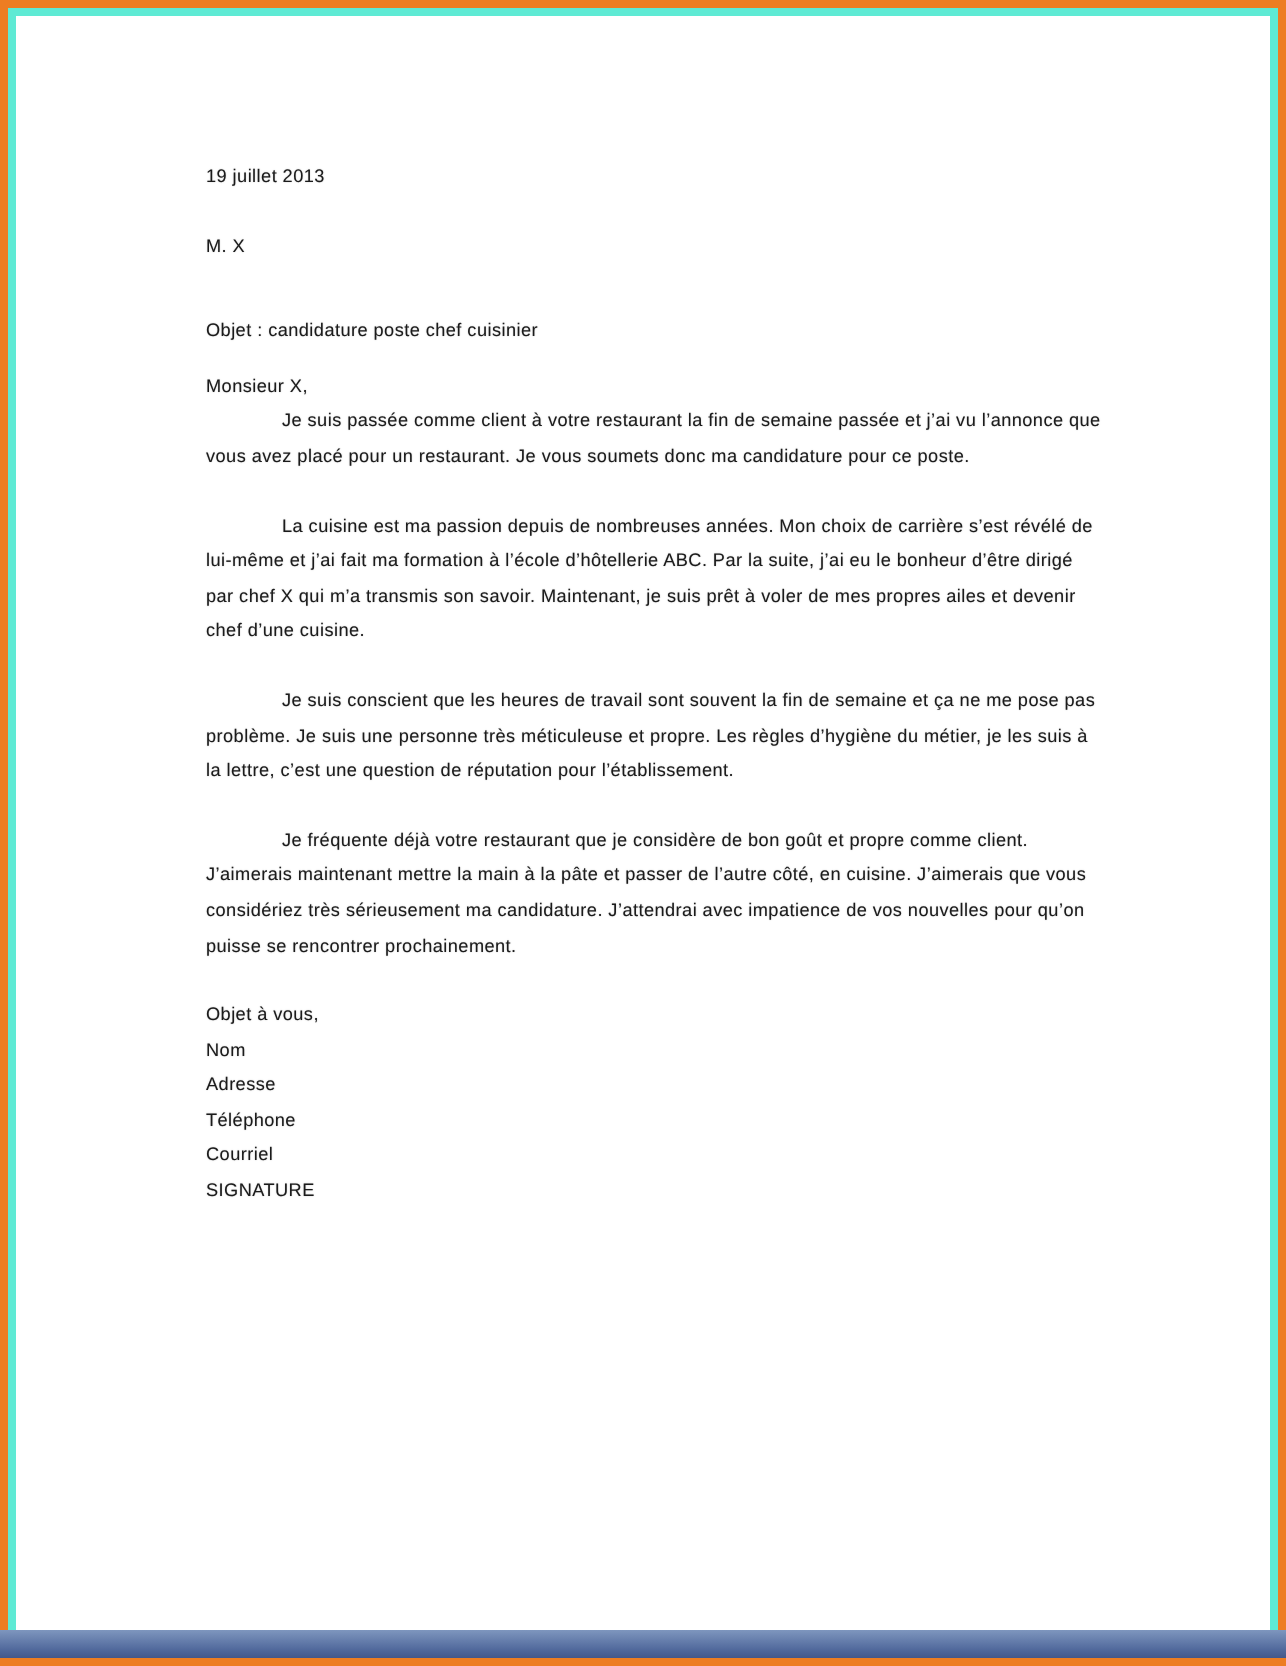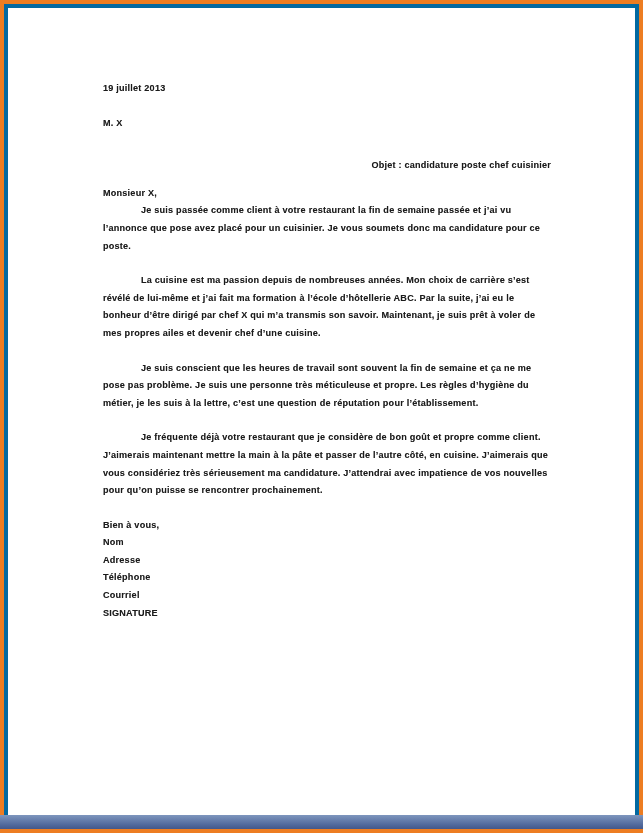--- a/index.html
+++ b/index.html
@@ -22,23 +22,22 @@
     width: 643px;
     height: 833px;
     background: #ed7d22;             
     padding: 4px;
   }
   .scan-frame-inner {
     position: relative;
     box-sizing: border-box;
     width: 100%;
     height: 100%;
-    background: #0369a1;             
+    background: #5eead4;             
     padding: 4px;
-    font-weight: bold;
   }
   .page-sheet {
     position: relative;
     box-sizing: border-box;
     width: 100%;
     height: 100%;
     background: #ffffff;
     overflow: hidden;
   }
 
@@ -90,21 +89,21 @@
   }
 
   .block {
     margin: 0;
   }
 
   .date-line { margin-bottom: 17px; }
 
   .recipient { margin-bottom: 25px; }
 
-  .subject-line { margin-bottom: 7px; text-align: right; }
+  .subject-line { margin-bottom: 7px; }
 
   .salutation { margin-bottom: 0; margin-top: 10px; }
 
   .para {
     margin: 0 0 17px 0;
     text-indent: 38px;
     text-align: left;
   }
 
   .closing { margin: 0; }
@@ -125,29 +124,29 @@
         <div class="block date-line">19 juillet 2013</div>
 
         <div class="block recipient">
           <div class="line">M. X</div>
         </div>
 
         <div class="block subject-line">Objet : candidature poste chef cuisinier</div>
 
         <div class="block salutation">Monsieur X,</div>
 
-        <p class="para">Je suis passée comme client à votre restaurant la fin de semaine passée et j’ai vu l’annonce que pose avez placé pour un cuisinier.  Je vous soumets donc ma candidature pour ce poste.</p>
+        <p class="para">Je suis passée comme client à votre restaurant la fin de semaine passée et j’ai vu l’annonce que vous avez placé pour un restaurant.  Je vous soumets donc ma candidature pour ce poste.</p>
 
         <p class="para">La cuisine est ma passion depuis de nombreuses années.  Mon choix de carrière s’est révélé de lui-même et j’ai fait ma formation à l’école d’hôtellerie ABC.  Par la suite, j’ai eu le bonheur d’être dirigé par  chef X qui m’a transmis son savoir. Maintenant, je suis prêt à voler de mes propres ailes et devenir chef d’une cuisine.</p>
 
         <p class="para">Je suis conscient que les heures de travail sont souvent la fin de semaine et ça ne me pose pas problème. Je suis une personne très méticuleuse et propre. Les règles d’hygiène du métier, je les suis à la lettre, c’est une question de réputation pour l’établissement.</p>
 
         <p class="para">Je fréquente déjà votre restaurant que je considère de bon goût et propre comme client. J’aimerais maintenant mettre la main à la pâte et passer de l’autre côté, en cuisine. J’aimerais que vous considériez très sérieusement ma candidature.  J’attendrai avec impatience de vos nouvelles pour qu’on puisse se  rencontrer prochainement.</p>
 
-        <div class="block closing">Bien à vous,</div>
+        <div class="block closing">Objet à vous,</div>
 
         <div class="block contact-block">
           <span class="line">Nom</span>
           <span class="line">Adresse</span>
           <span class="line">Téléphone</span>
           <span class="line">Courriel</span>
         </div>
 
         <div class="block signature">SIGNATURE</div>
 

